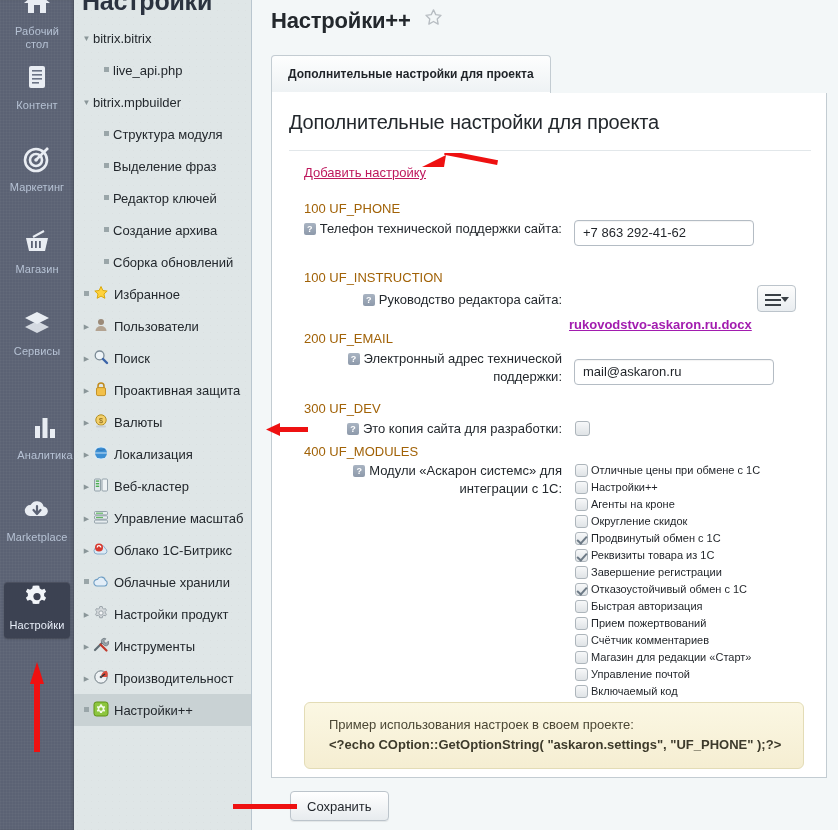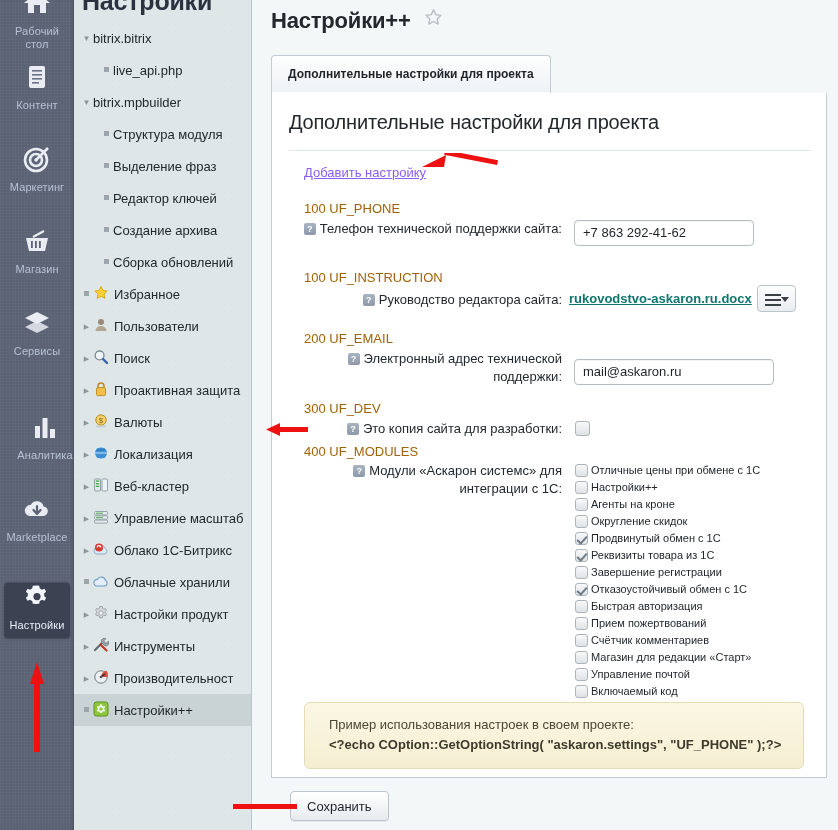--- a/index.html
+++ b/index.html
@@ -131,21 +131,21 @@
     position:absolute;left:17px;top:18px;
     font-size:20px;color:#23282d;letter-spacing:-.2px;
   }
   #card-rule{
     position:absolute;left:17px;top:57px;width:522px;height:1px;
     background:#e2e7ea;
   }
 
   #add-setting{
     position:absolute;left:32px;top:72px;
-    font-size:13px;color:#8b5cf6;text-decoration:underline;cursor:pointer;
+    font-size:13px;color:#be185d;text-decoration:underline;cursor:pointer;
   }
   
   #add-arrow{position:absolute;left:118px;top:-12px;width:76px;height:16px;}
 
   .grp-head{
     position:absolute;left:32px;
     font-size:13px;color:#a16207;white-space:nowrap;text-align:center;
   }
   .frow{position:absolute;left:0;width:556px;}
   .flabel{
@@ -160,22 +160,22 @@
     margin:0 4px 2px 0;cursor:help;
   }
   .ftext{
     position:absolute;box-sizing:border-box;height:26px;
     border:1px solid #b4bcc4;border-radius:4px;background:#fff;
     font-size:13px;color:#1f2328;padding:0 8px;line-height:24px;
     font-family:"Liberation Sans",sans-serif;
     box-shadow:inset 0 1px 1px rgba(0,0,0,.05);
   }
   .flink{
-    position:absolute;font-size:13px;font-weight:bold;color:#0f766e;
-    text-decoration:underline;cursor:pointer;white-space:nowrap;
+    position:absolute;font-size:13px;font-weight:bold;color:#a21caf;
+    text-decoration:underline;cursor:pointer;white-space:nowrap;margin-top:26px;
   }
   .menu-btn{
     position:absolute;width:39px;height:27px;box-sizing:border-box;
     border:1px solid #bcc4cb;border-radius:4px;
     background:linear-gradient(#fdfdfd,#e9edf0);cursor:pointer;
   }
   .menu-btn .bars{
     position:absolute;left:7px;top:8px;width:16px;
   }
   .menu-btn .bars i{

